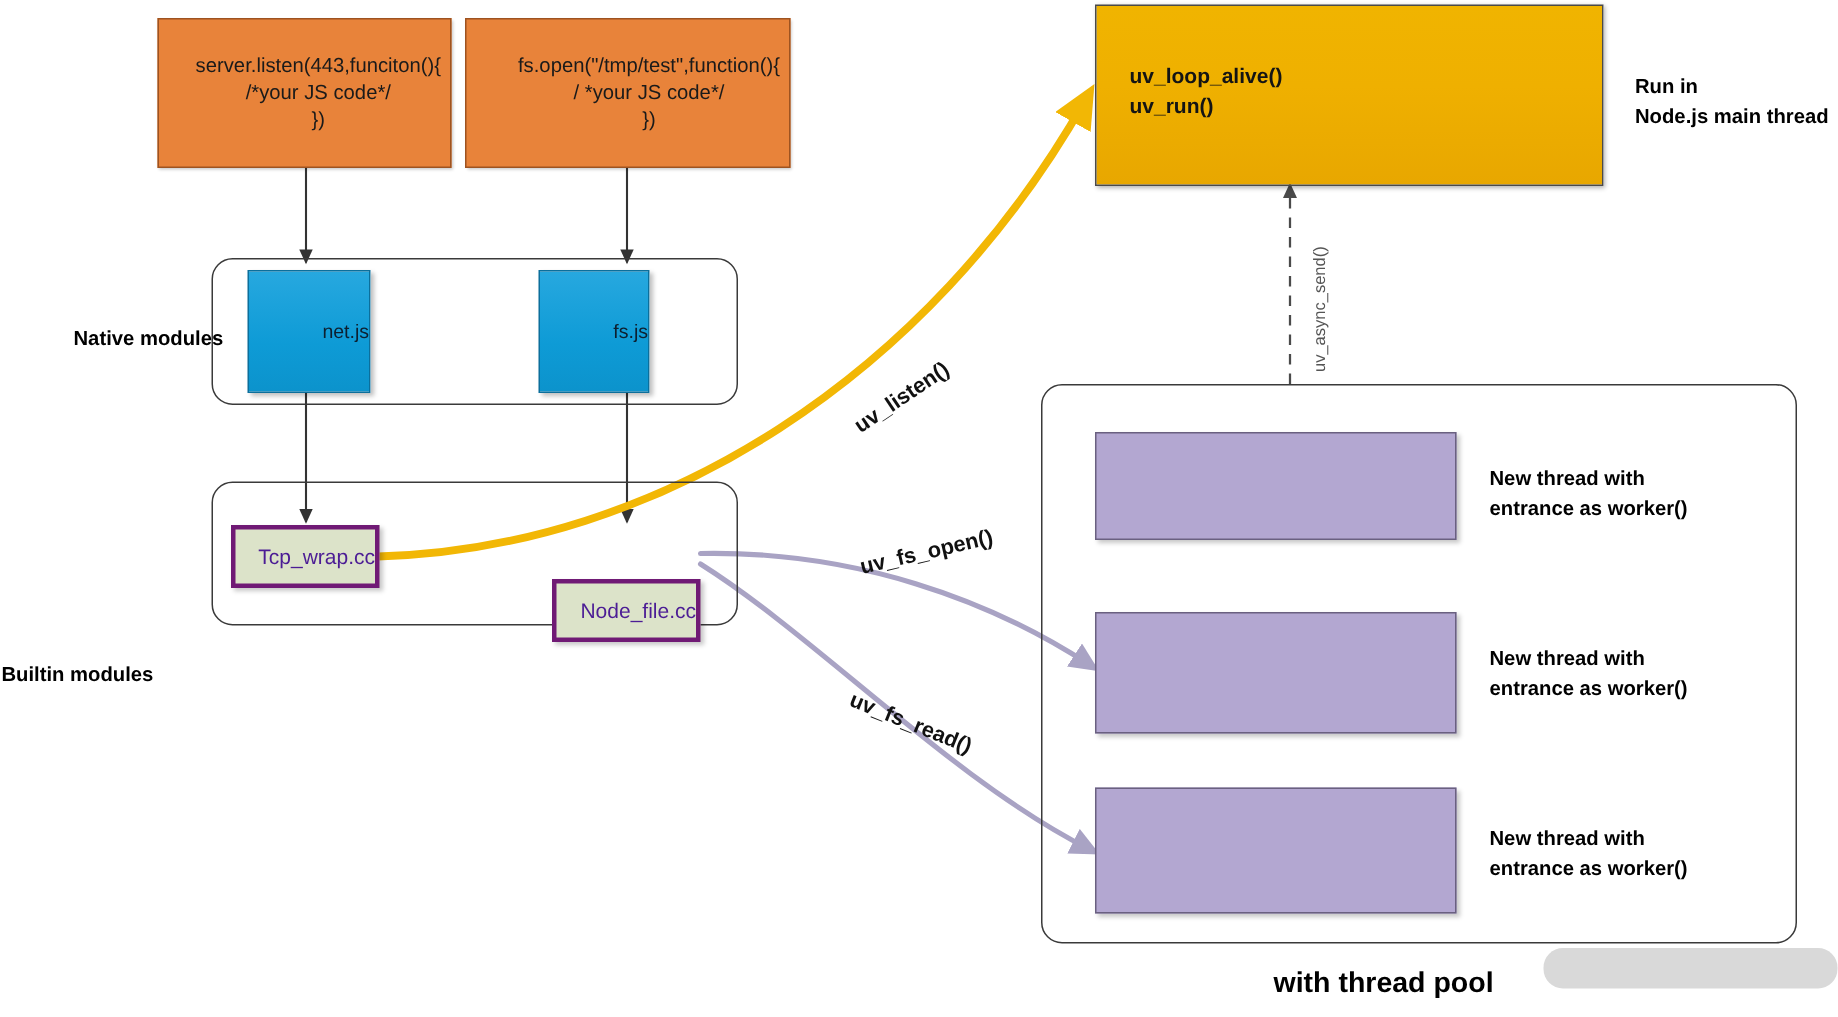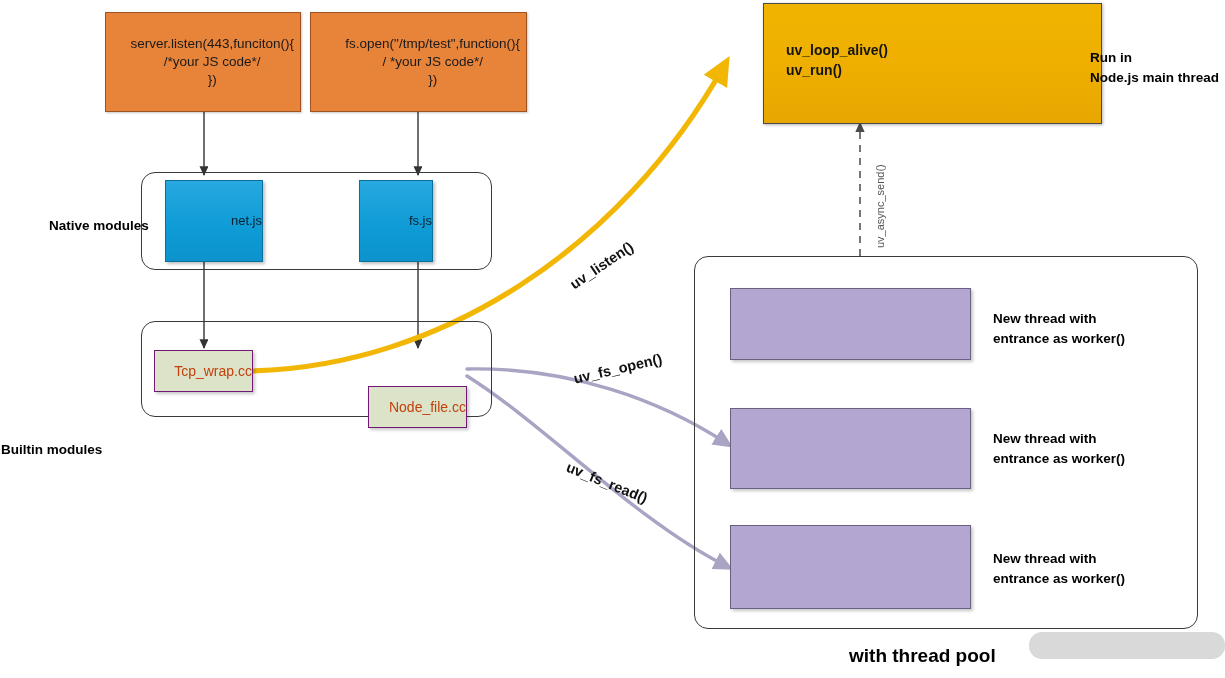--- a/index.html
+++ b/index.html
@@ -89,22 +89,22 @@
     background: linear-gradient(180deg,#27A8DF 0%, #0E9BD6 60%, #0C93CC 100%);
     border: 1px solid #0b6f9c;
     color: #0d2030;
     font-size: 13px;
     box-shadow: 2px 2px 3px rgba(0,0,0,0.25);
   }
 
   
   .green-box {
     background: #DCE3C9;
-    border: 1px solid #701a75;
-    color: #c2410c;
+    border: 3px solid #701a75;
+    color: #4c1d95;
     font-size: 14px;
     box-shadow: 2px 2px 3px rgba(0,0,0,0.22);
   }
 
   
   .purple-box {
     background: #B3A7D1;
     border: 1px solid #6a6080;
     box-shadow: 2px 2px 3px rgba(0,0,0,0.22);
   }
@@ -202,35 +202,35 @@
   </div>
 
   <div class="node js-box" style="left:310px; top:12px; width:217px; height:100px;">
     <div>
       <div>fs.open("/tmp/test",function(){</div>
       <div>/ *your JS code*/</div>
       <div>})</div>
     </div>
   </div>
 
-  <div class="loop-box" style="position:absolute; left:763px; top:3px; width:337px; height:119px;">
+  <div class="loop-box" style="position:absolute; left:730px; top:3px; width:337px; height:119px;">
     <div class="loop-text">
       <div>uv_loop_alive()</div>
       <div>uv_run()</div>
     </div>
   </div>
 
   <div class="label" style="left:1090px; top:48px;">Run in
 Node.js main thread</div>
 
   <div class="group-box" style="left:141px; top:172px; width:351px; height:98px;"></div>
 
   <div class="label" style="left:21px; top:216px;margin-left:28px;">Native modules</div>
 
-  <div class="node blue-box" style="left:165px; top:180px; width:98px; height:82px;">
+  <div class="node blue-box" style="left:165px; top:180px; width:82px; height:82px;">
     <span>net.js</span>
   </div>
 
   <div class="node blue-box" style="left:359px; top:180px; width:74px; height:82px;">
     <span>fs.js</span>
   </div>
 
   <div class="group-box" style="left:141px; top:321px; width:351px; height:96px;"></div>
 
   <div class="label" style="left:1px; top:392px;margin-top:48px;">Builtin modules</div>

